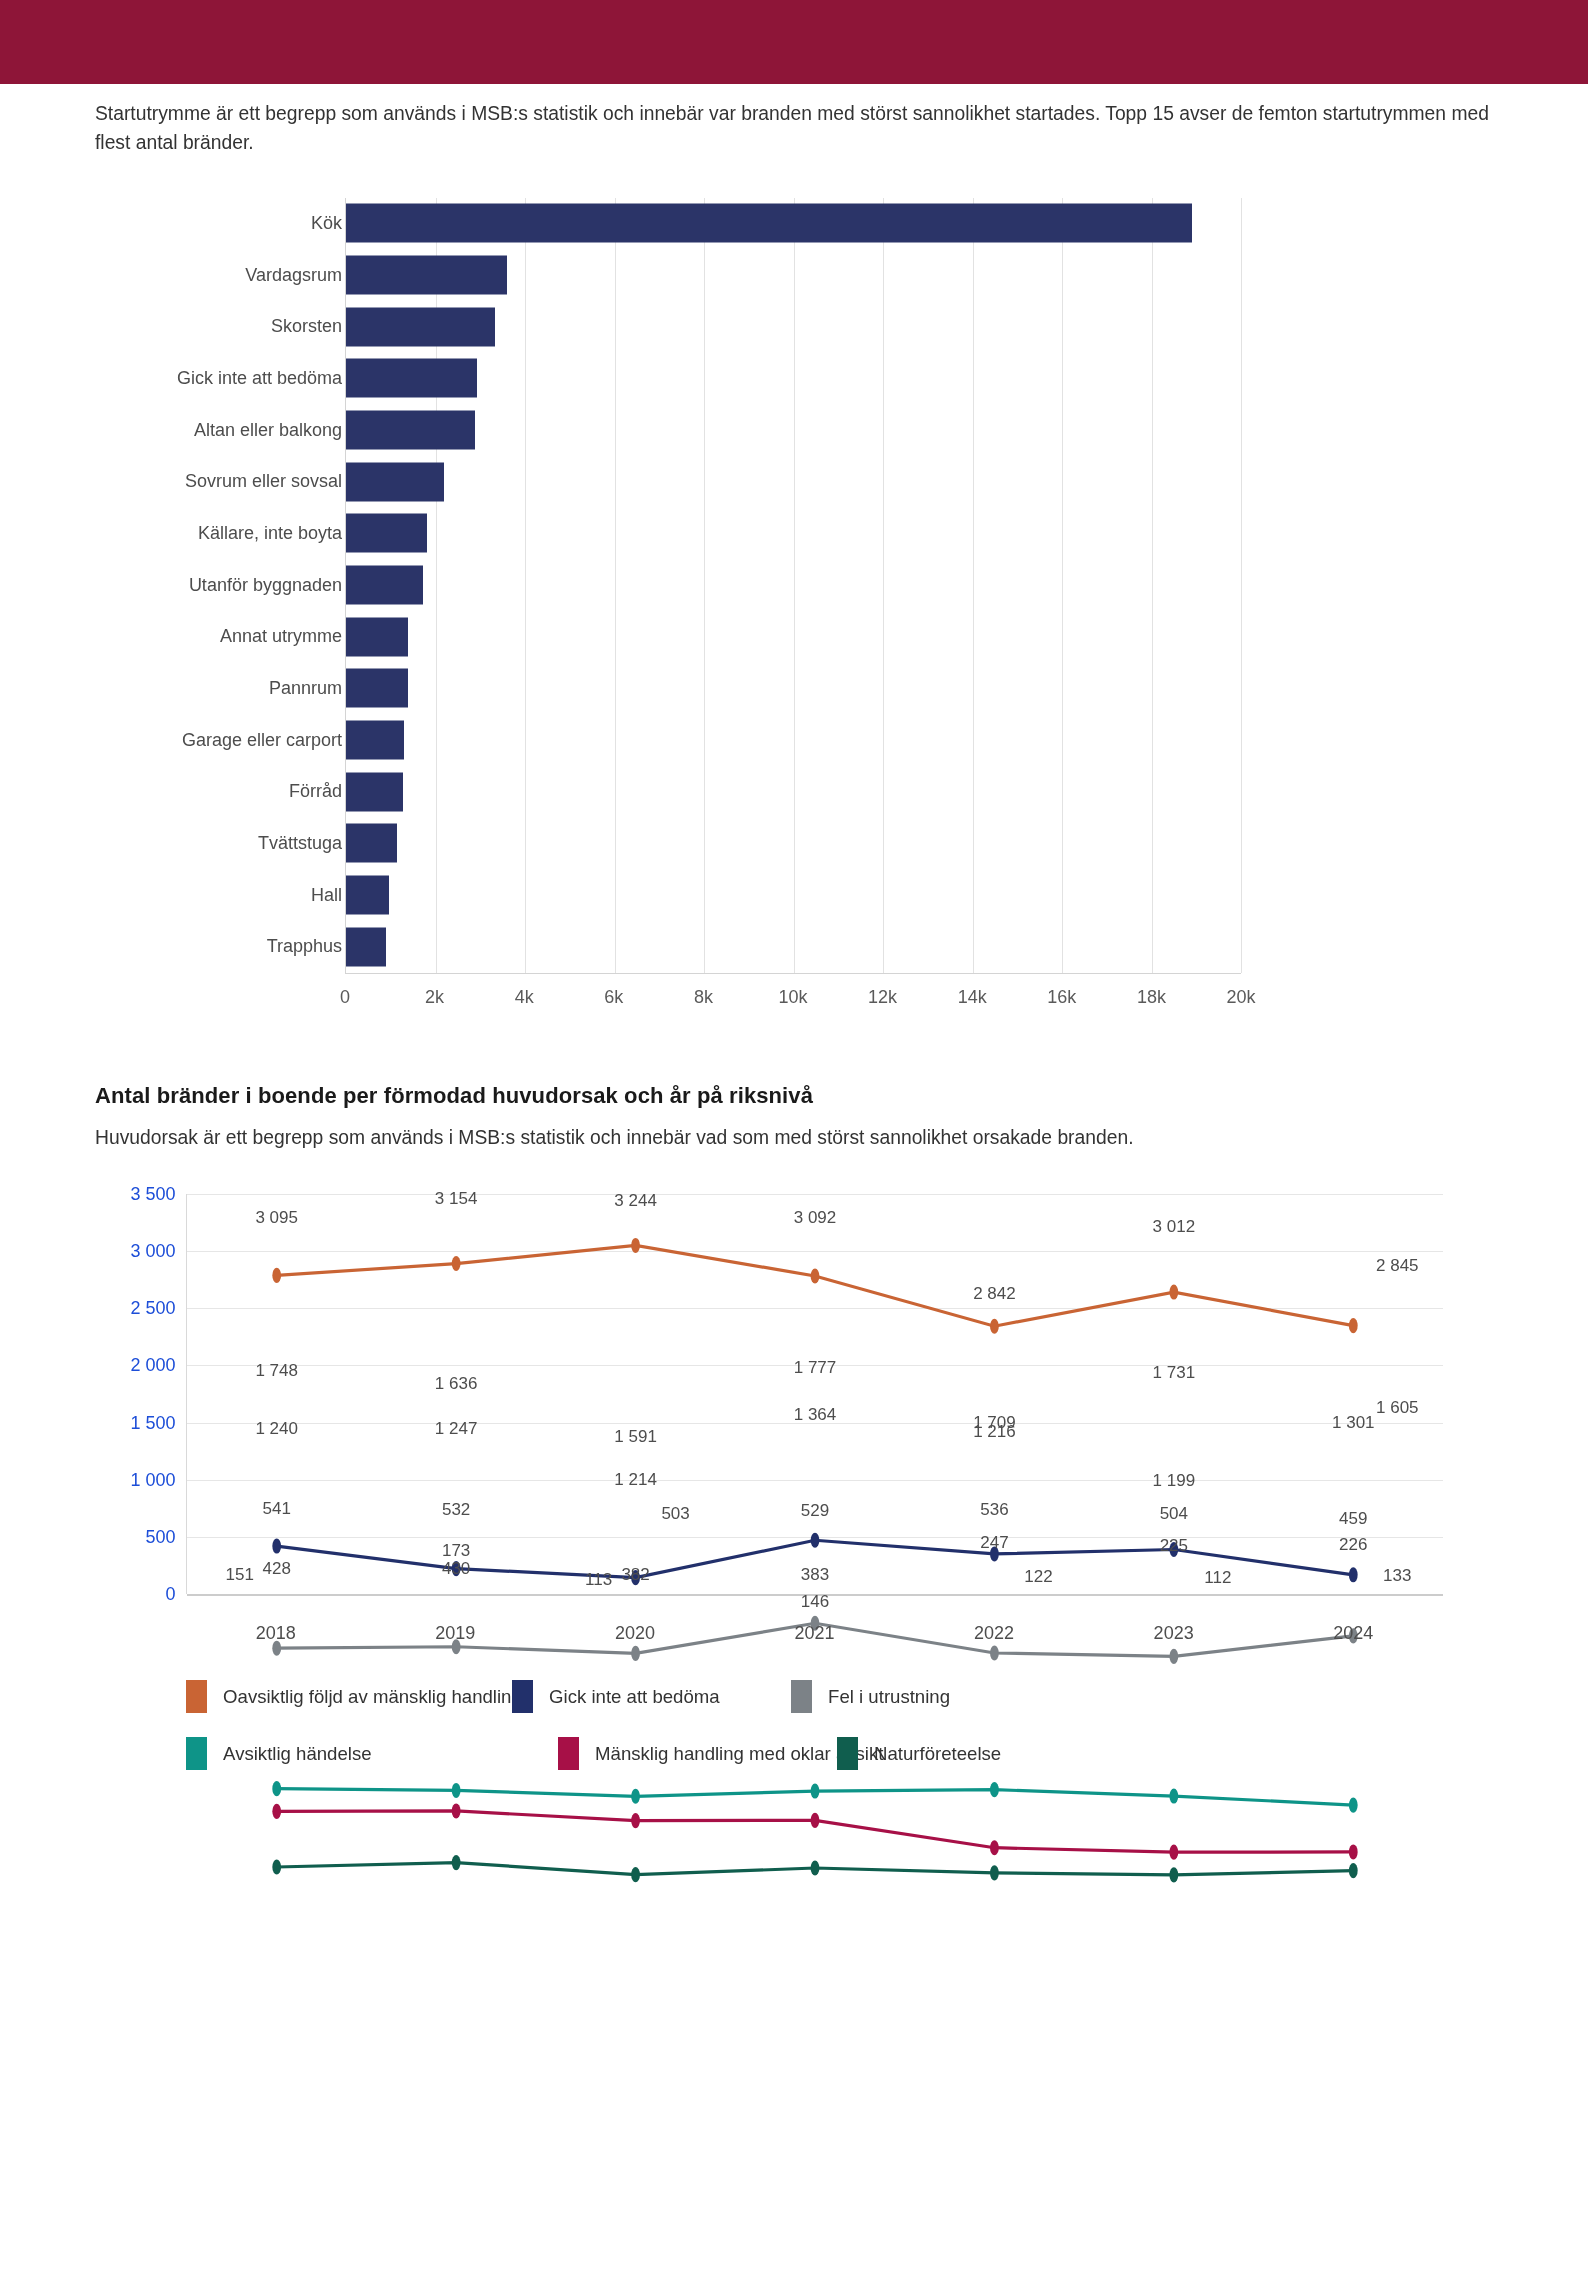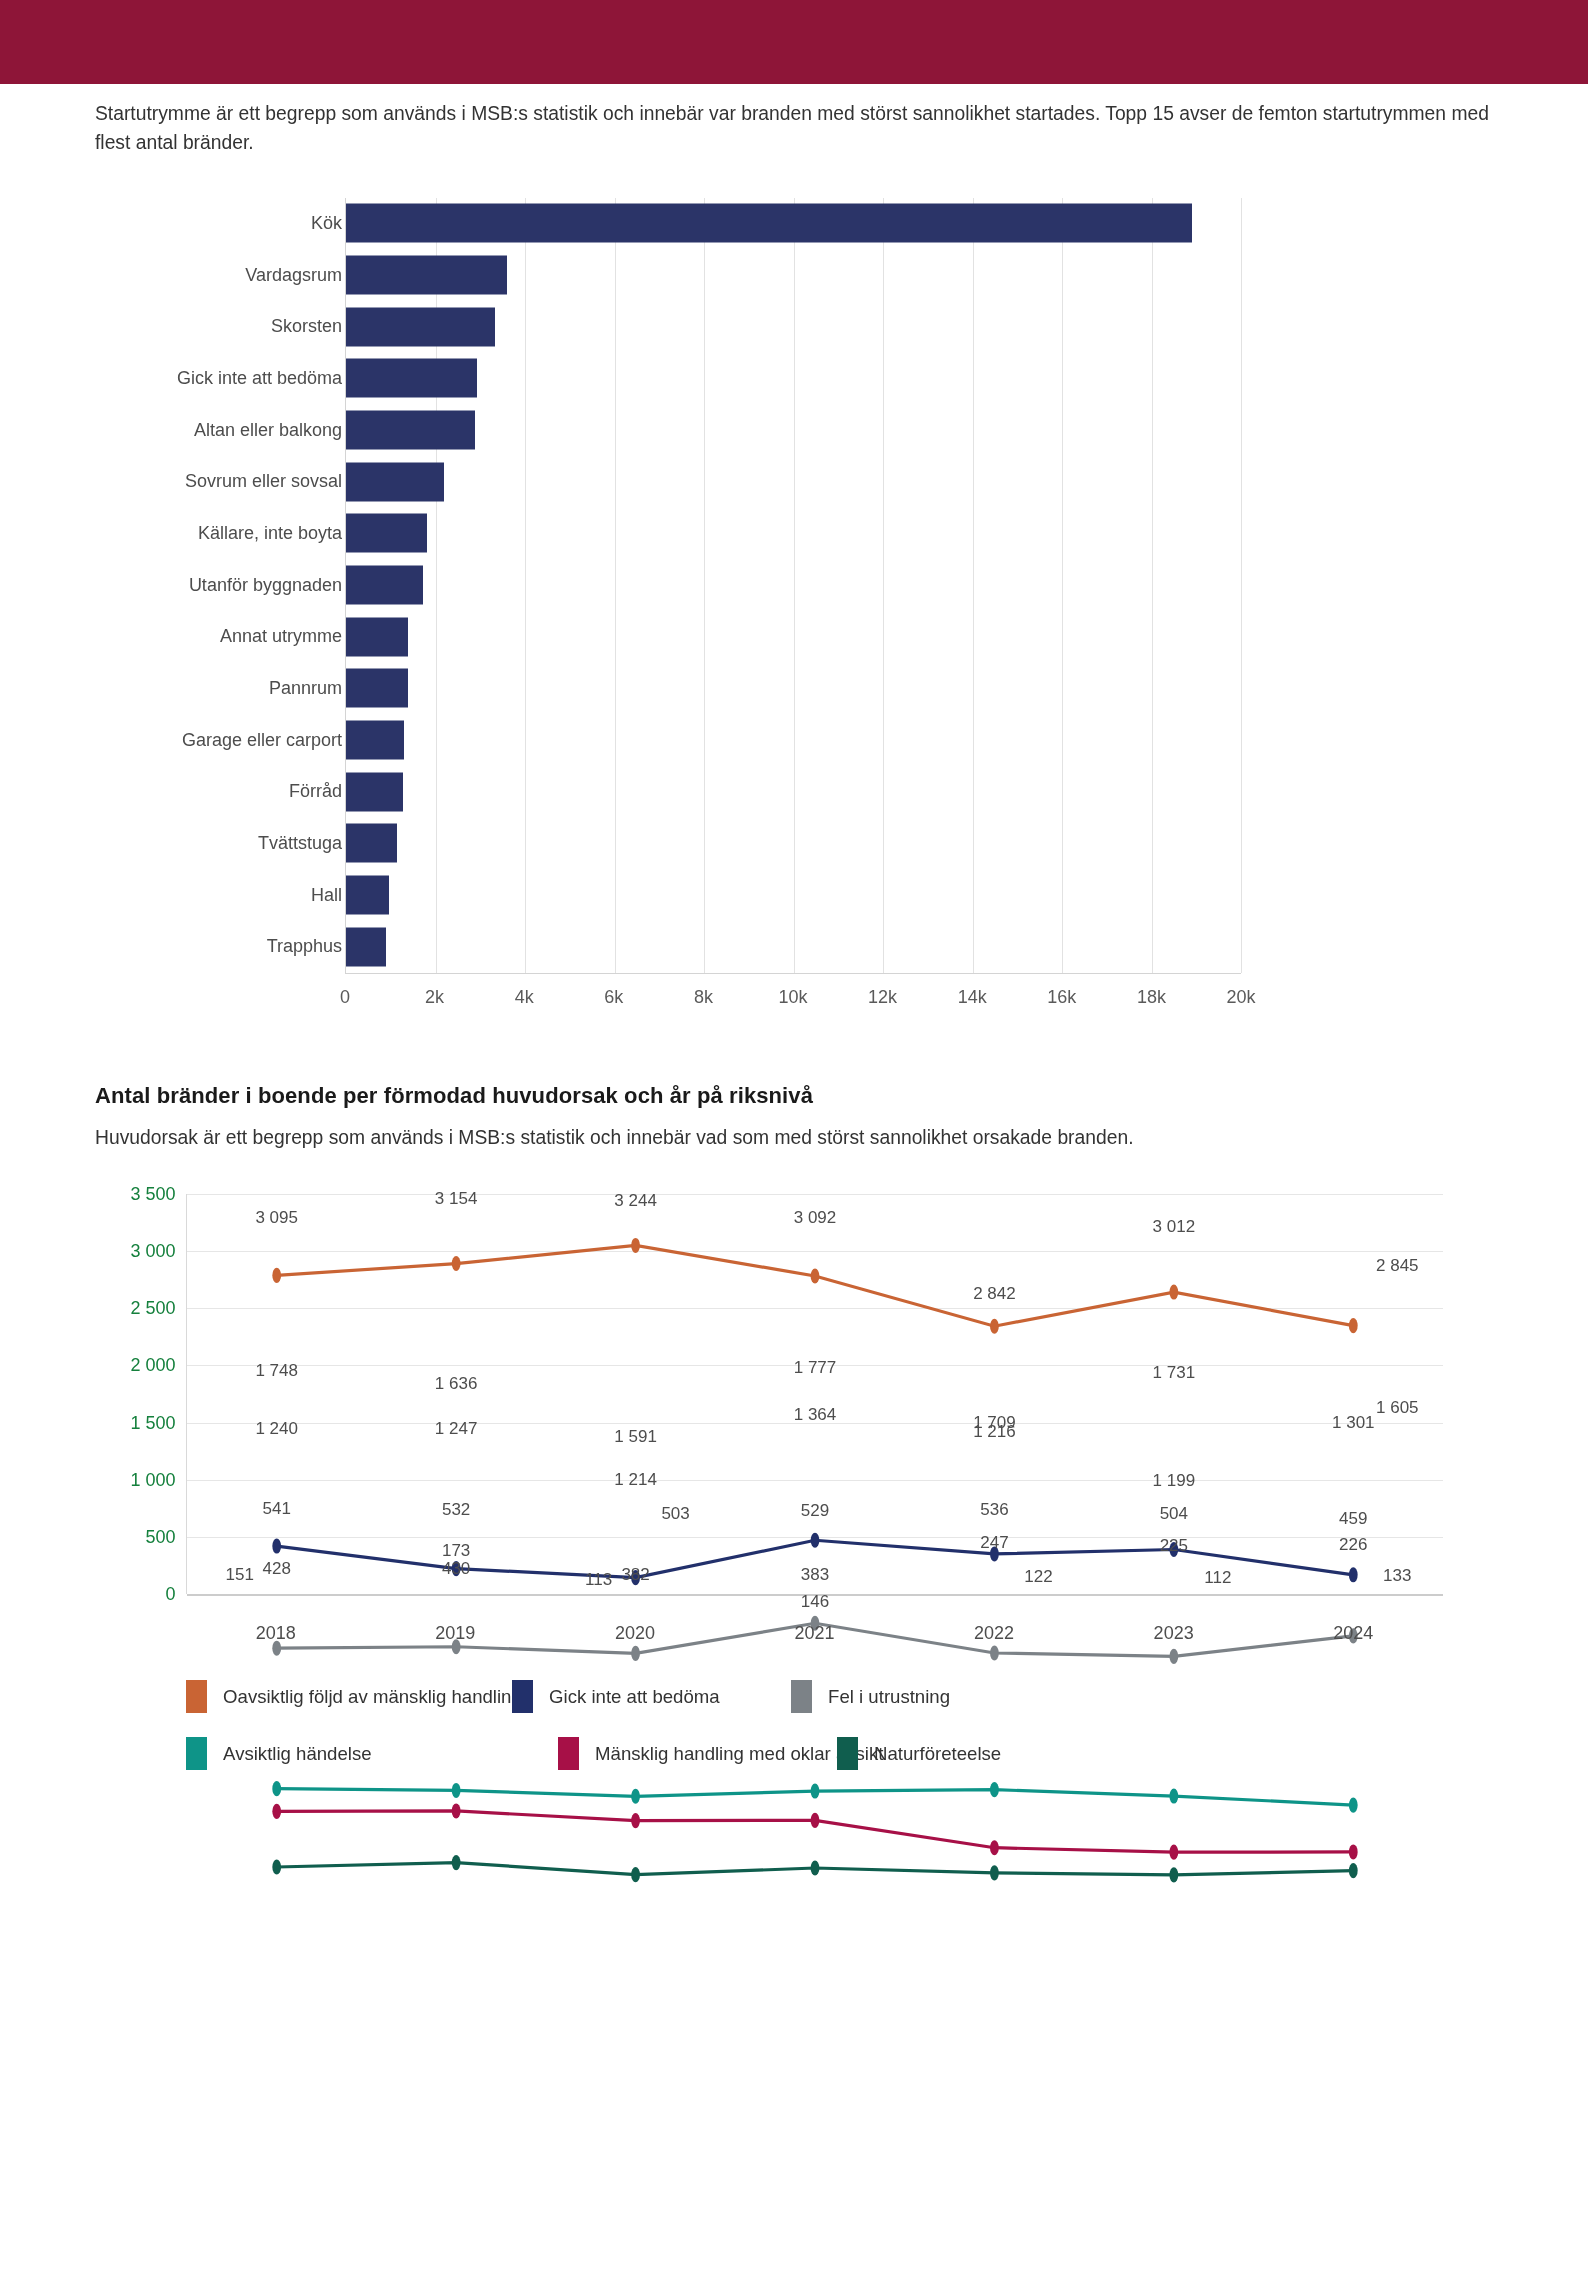--- a/index.html
+++ b/index.html
@@ -32,21 +32,21 @@
   .bc-ticks span{position:absolute;transform:translateX(-50%);font-size:18px;color:#5a5a5a;}
 
   
   .linewrap{margin-top:41px;position:relative;height:457px;}
   .lc{position:relative;height:400px;margin-left:91px;margin-right:50px;
       border-left:1.4px solid #d9d9d9;}
   .lc-grid{position:absolute;inset:0;}
   .lc-grid i{position:absolute;left:0;right:0;height:0.7px;background:#e6e6e6;}
   .lc-grid i.base{height:1.4px;background:#cccccc;}
   .lc-ylbl{position:absolute;right:100%;padding-right:11.4px;transform:translateY(-50%);
-           font-size:18px;color:#15803d;white-space:nowrap;}
+           font-size:18px;color:#1d4ed8;white-space:nowrap;}
   .lc-svg{position:absolute;inset:0;overflow:visible;}
   .lc-xaxis{position:absolute;left:91px;right:50px;top:429px;height:29px;}
   .lc-xaxis span{position:absolute;transform:translateX(-50%);font-size:18px;color:#4d4d4d;}
   .dlabel{position:absolute;transform:translate(-50%,-50%);font-size:17px;color:#4d4d4d;
           white-space:nowrap;}
 
   
   .legend{margin-top:29px;margin-left:91px;}
   .lg-row{display:flex;align-items:center;margin-bottom:24px;}
   .lg-item{display:flex;align-items:center;}

